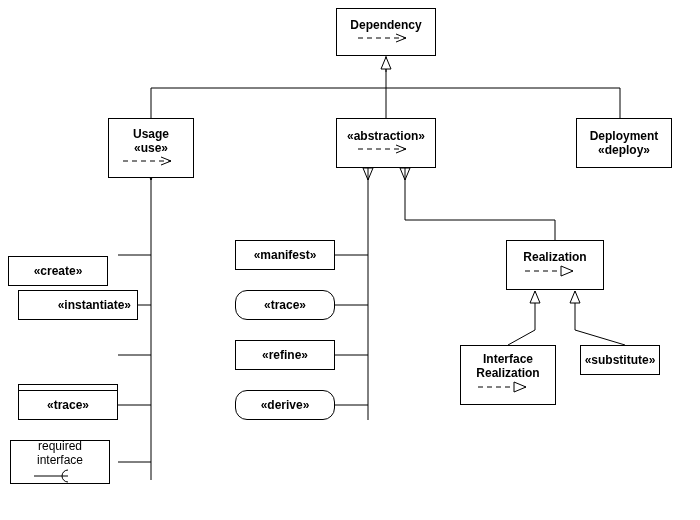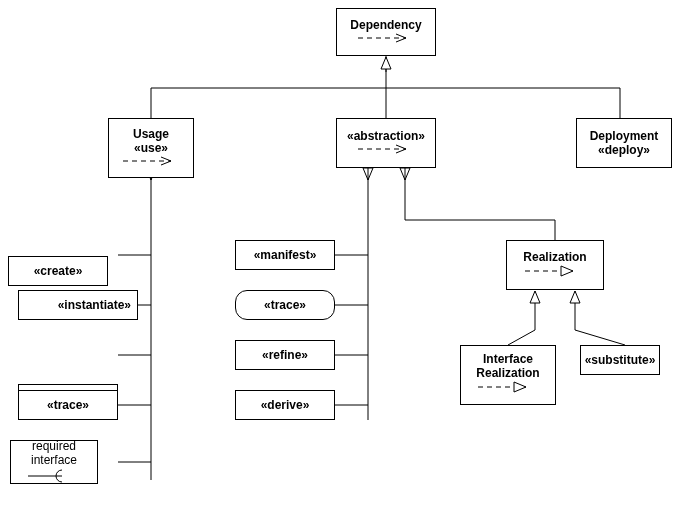--- a/index.html
+++ b/index.html
@@ -118,34 +118,34 @@
 </div>
 <div class="box small" style="left:18px;top:290px;width:120px;align-items:flex-end;">
   <span class="stereo">«instantiate»</span>
 </div>
 <div class="box small" style="left:18px;top:340px;width:100px;margin-top:44px;">
   <span class="stereo">«call»</span>
 </div>
 <div class="box small" style="left:18px;top:390px;width:100px;">
   <span class="stereo">«trace»</span>
 </div>
-<div class="box" style="left:10px;top:440px;width:88px;height:44px;padding-top:6px;">
+<div class="box" style="left:10px;top:440px;width:100px;height:44px;padding-top:6px;">
   <span>required interface</span>
   <span>
     <svg width="64" height="18">
         <line x1="6" y1="9" x2="40" y2="9" stroke="#000"></line>
         <path d="M40 3 A6 6 0 0 0 40 15" fill="none" stroke="#000"></path>
       </svg>
   </span>
 </div>
 
 <div class="box small" style="left:235px;top:240px;width:100px;">
   <span class="stereo">«manifest»</span>
 </div>
 <div class="box small" style="left:235px;top:290px;width:100px;border-radius:12px;">
   <span class="stereo">«trace»</span>
 </div>
 <div class="box small" style="left:235px;top:340px;width:100px;">
   <span class="stereo">«refine»</span>
 </div>
-<div class="box small" style="left:235px;top:390px;width:100px;">
+<div class="box small" style="left:235px;top:390px;width:100px;border-radius:12px;">
   <span class="stereo">«derive»</span>
 </div>
 
 </body></html>

